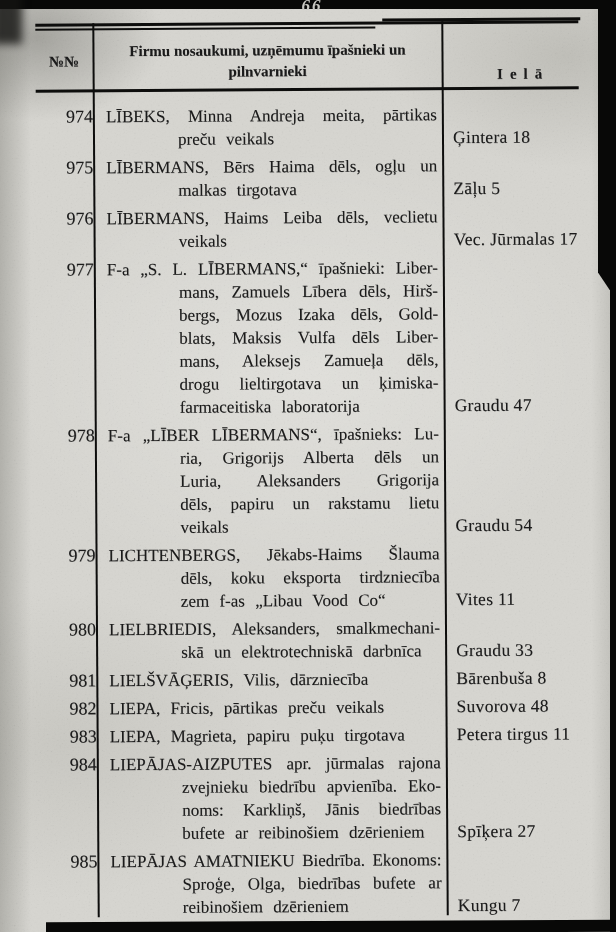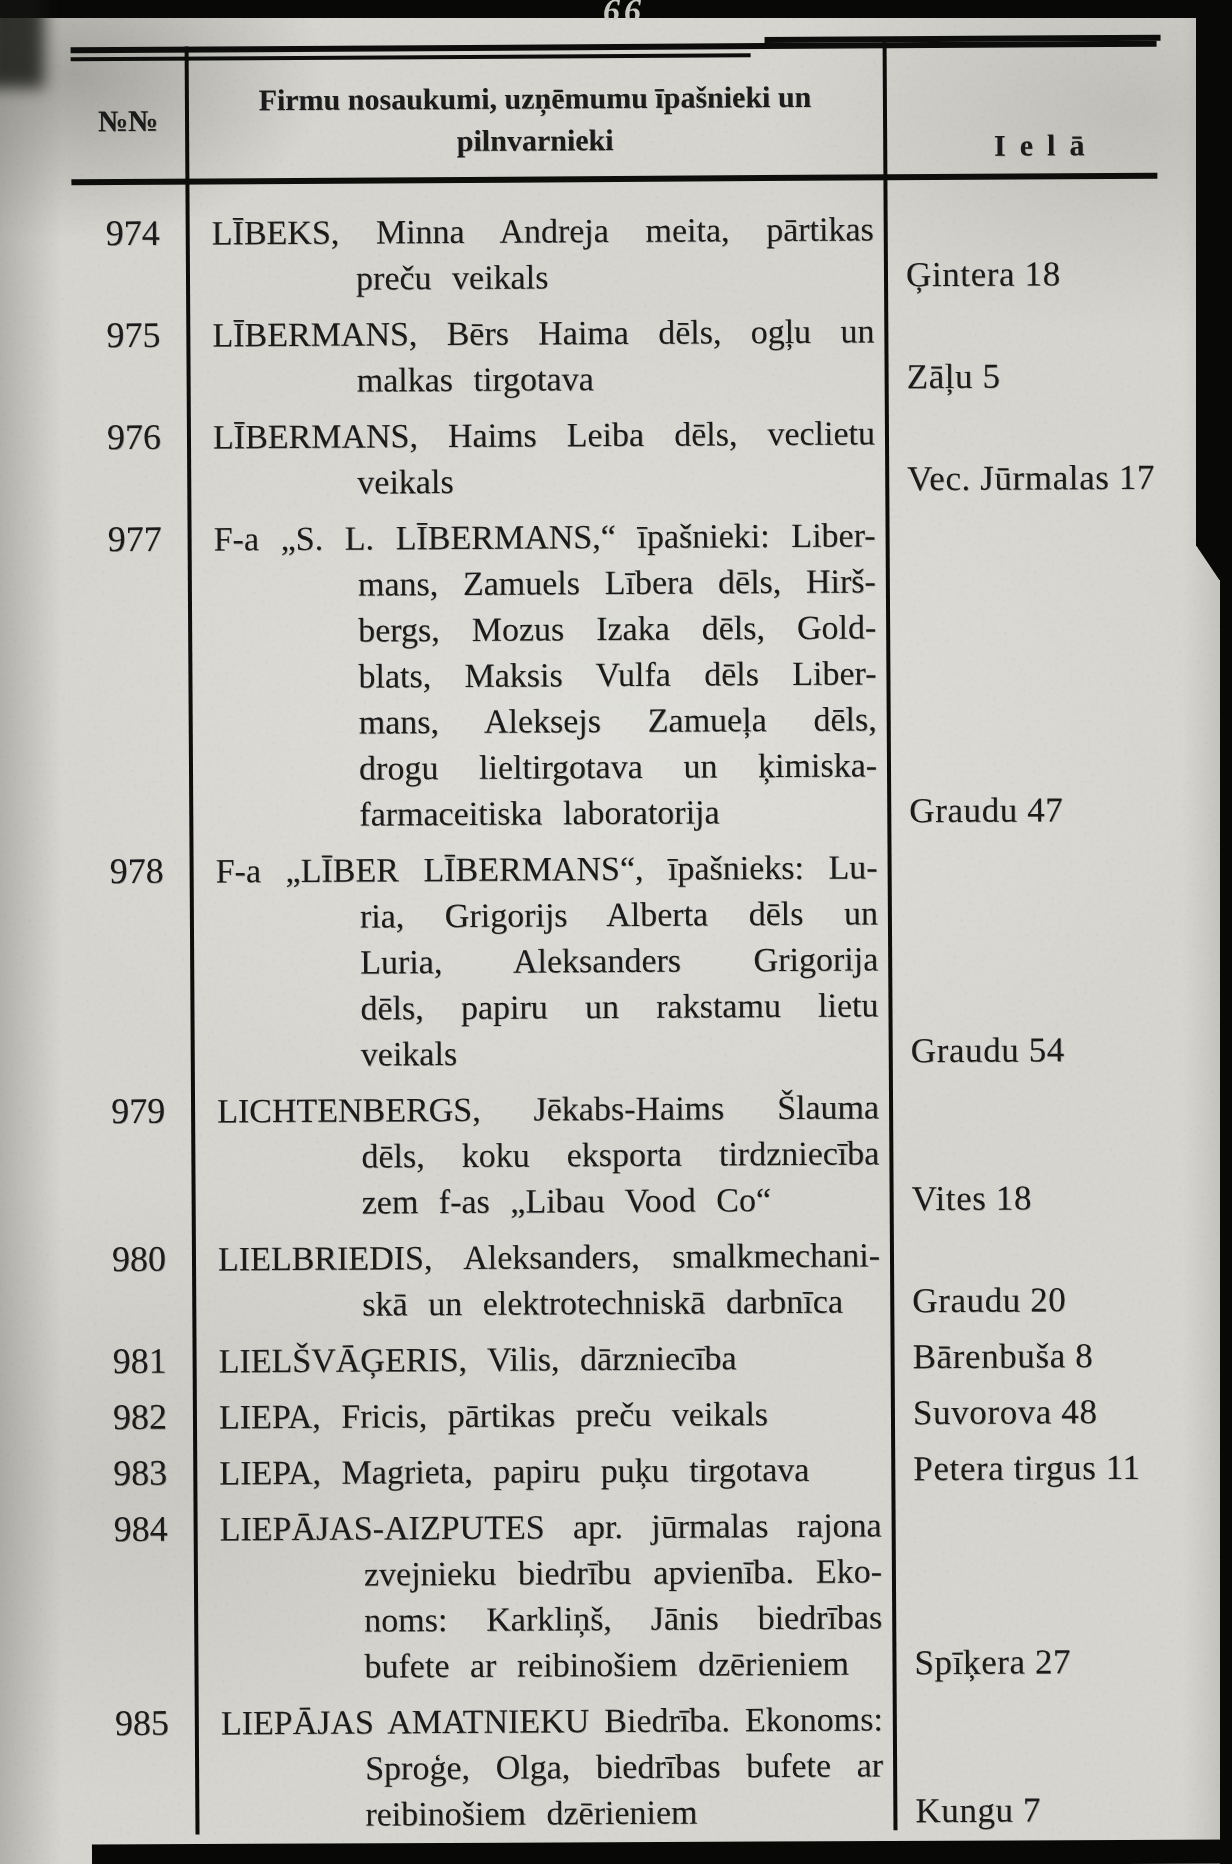--- a/index.html
+++ b/index.html
@@ -31,21 +31,21 @@
 
   .h-num{position:absolute;left:38px;top:52px;width:57px;text-align:center;
          font-size:15px;font-weight:bold;}
   .h-firm{position:absolute;left:96px;top:40px;width:348px;text-align:center;
           font-size:15px;font-weight:bold;line-height:21px;}
   .h-street{position:absolute;left:446px;top:51px;width:152px;text-align:center;
             font-size:15px;font-weight:bold;letter-spacing:7px;text-indent:7px;margin-top:16px;}
 
   .rows{position:absolute;left:38px;top:104px;width:560px;}
   .row{display:flex;margin-bottom:5px;}
-  .cell-num{width:57px;box-sizing:border-box;text-align:right;padding-right:13px;
+  .cell-num{width:57px;box-sizing:border-box;text-align:right;
             font-size:18px;line-height:23px;}
   .cell-firm{width:349px;box-sizing:border-box;padding-left:13px;padding-right:5px;
              font-size:17px;line-height:23px;}
   .cell-street{flex:1;display:flex;align-items:flex-end;box-sizing:border-box;
                padding-left:11px;font-size:17.5px;line-height:23px;letter-spacing:.3px;
                white-space:nowrap;text-align:center;}
   .firm-line{text-align:justify;text-align-last:justify;}
   .firm-line.cont{margin-left:72px;}
   .firm-line.lastline{text-align-last:left;word-spacing:6px;}
   .content, .rows{text-shadow:0.3px 0.3px 0 rgba(25,25,25,.35);}
@@ -135,29 +135,29 @@
           </div>
           <div class="cell-street">Graudu 54</div>
         </div>
         <div class="row">
           <div class="cell-num">979</div>
           <div class="cell-firm">
             <div class="firm-line">LICHTENBERGS, Jēkabs-Haims Šlauma</div>
             <div class="firm-line cont">dēls, koku eksporta tirdzniecība</div>
             <div class="firm-line cont lastline">zem f-as „Libau Vood Co“</div>
           </div>
-          <div class="cell-street">Vites 18</div>
+          <div class="cell-street">Vites 11</div>
         </div>
         <div class="row">
           <div class="cell-num">980</div>
           <div class="cell-firm">
             <div class="firm-line">LIELBRIEDIS, Aleksanders, smalkmechani-</div>
             <div class="firm-line cont lastline">skā un elektrotechniskā darbnīca</div>
           </div>
-          <div class="cell-street">Graudu 20</div>
+          <div class="cell-street">Graudu 33</div>
         </div>
         <div class="row">
           <div class="cell-num">981</div>
           <div class="cell-firm">
             <div class="firm-line lastline">LIELŠVĀĢERIS, Vilis, dārzniecība</div>
           </div>
           <div class="cell-street">Bārenbuša 8</div>
         </div>
         <div class="row">
           <div class="cell-num">982</div>

